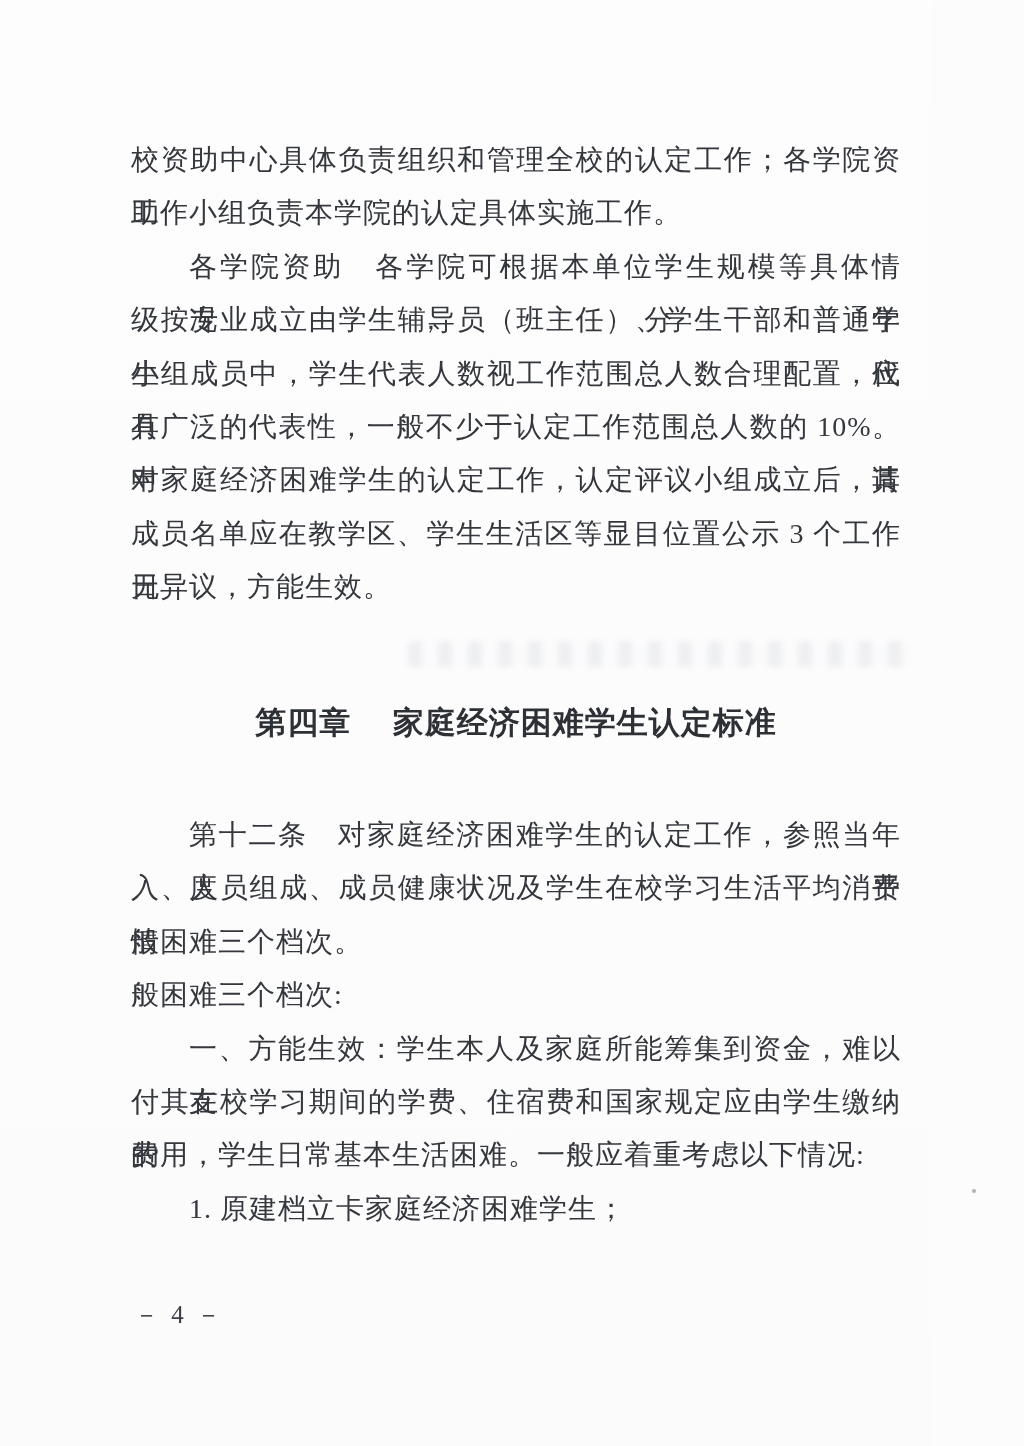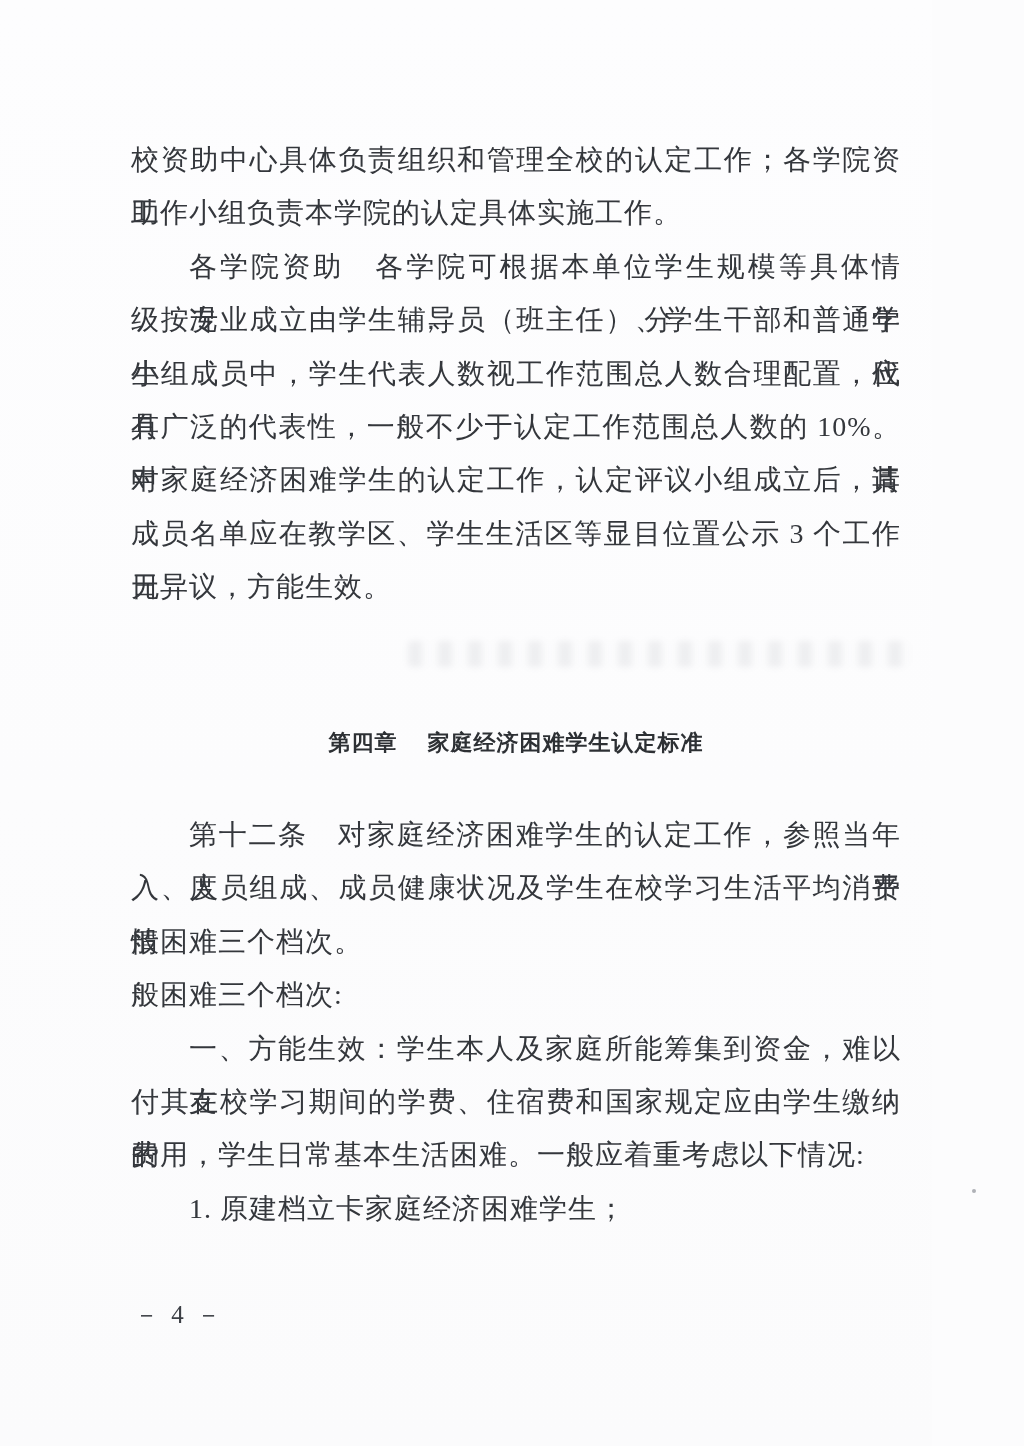--- a/index.html
+++ b/index.html
@@ -34,28 +34,28 @@
   .line.fill {
     white-space: normal;
     text-align: justify;
     text-align-last: justify;
     text-justify: inter-character;
   }
   .line.indent { padding-left: 58px; }
   .chapter-heading {
     position: absolute;
     left: 131px;
-    top: 715px;
+    top: 695px;
     width: 770px;
     height: 56px;
     line-height: 56px;
     text-align: center;
     font-family: "Liberation Sans", "DejaVu Sans", sans-serif;
     font-weight: 700;
-    font-size: 22px;
+    font-size: 31px;
     letter-spacing: 1px;
     color: #2d3034;
   }
   .page-number {
     position: absolute;
     left: 134px;
     top: 1300px;
     height: 30px;
     line-height: 30px;
     font-size: 25px;

